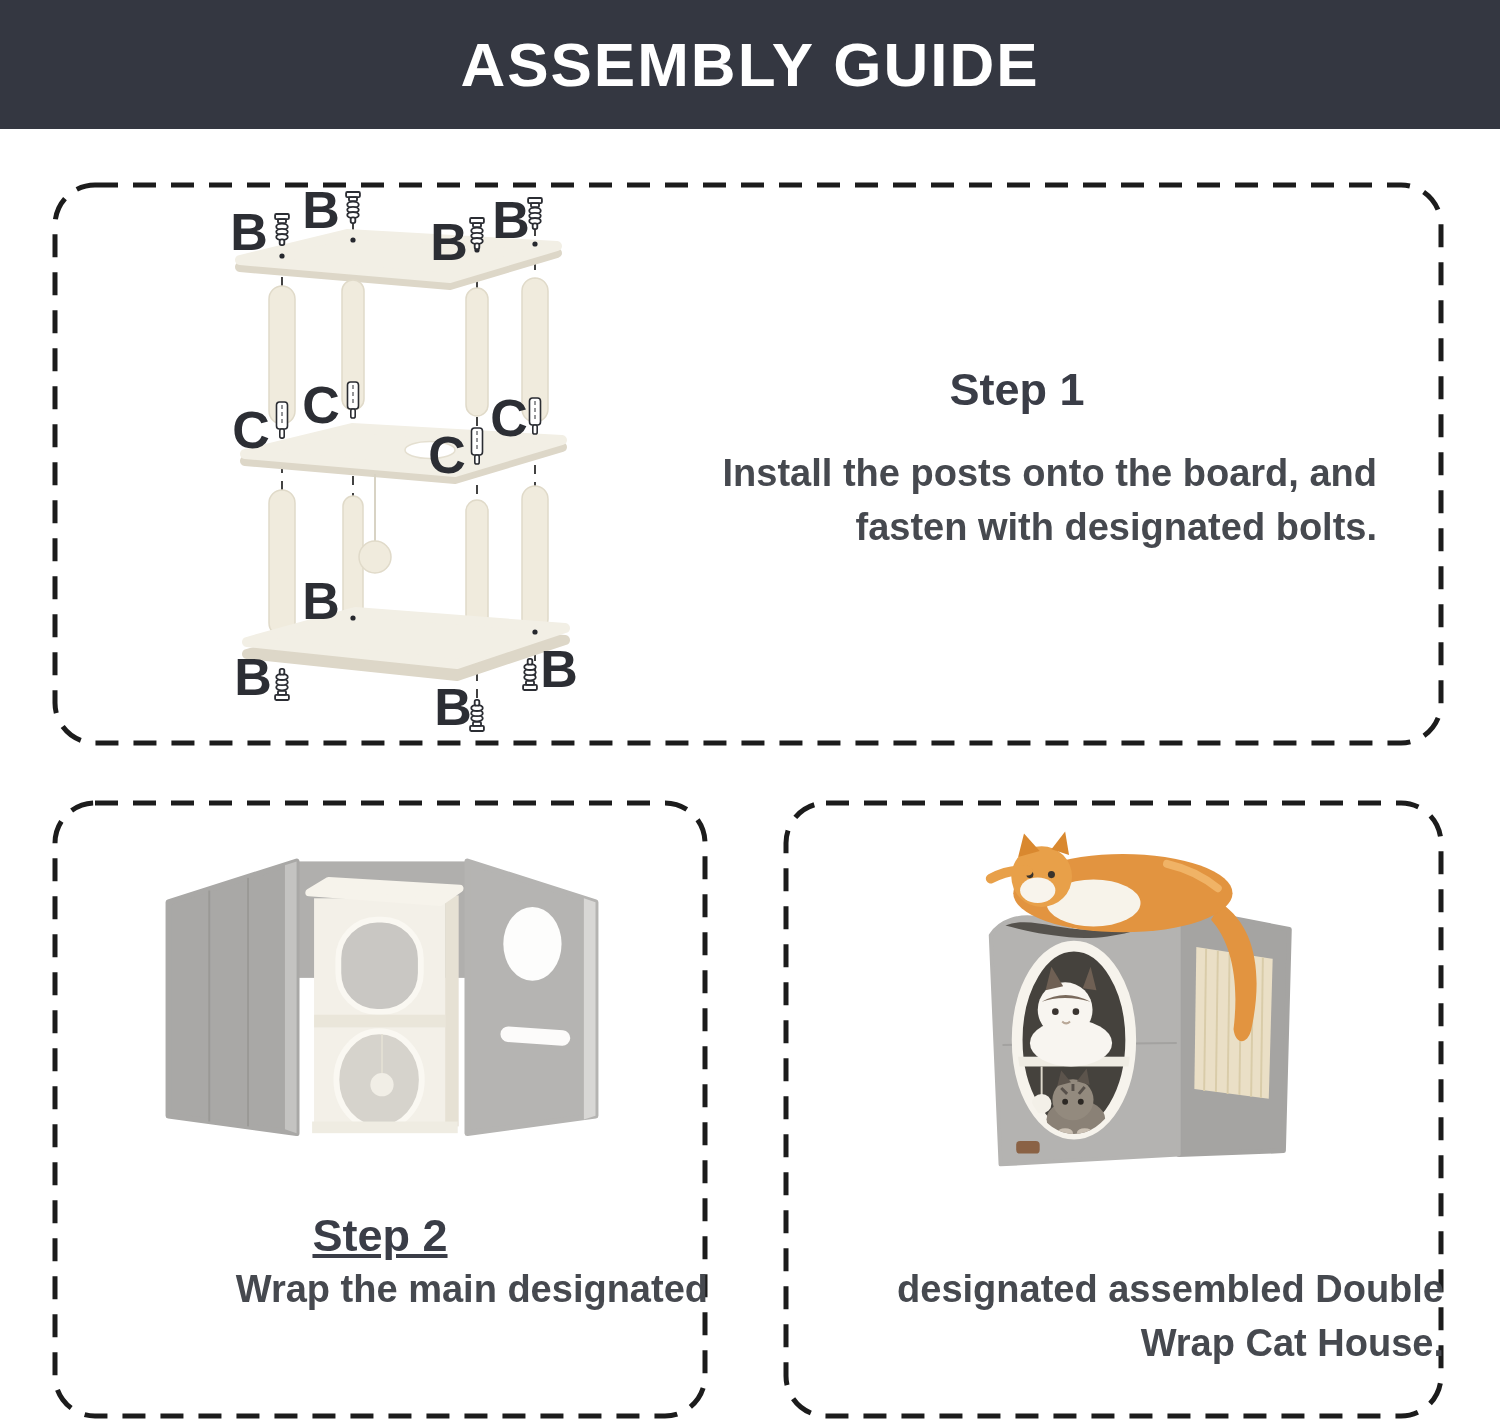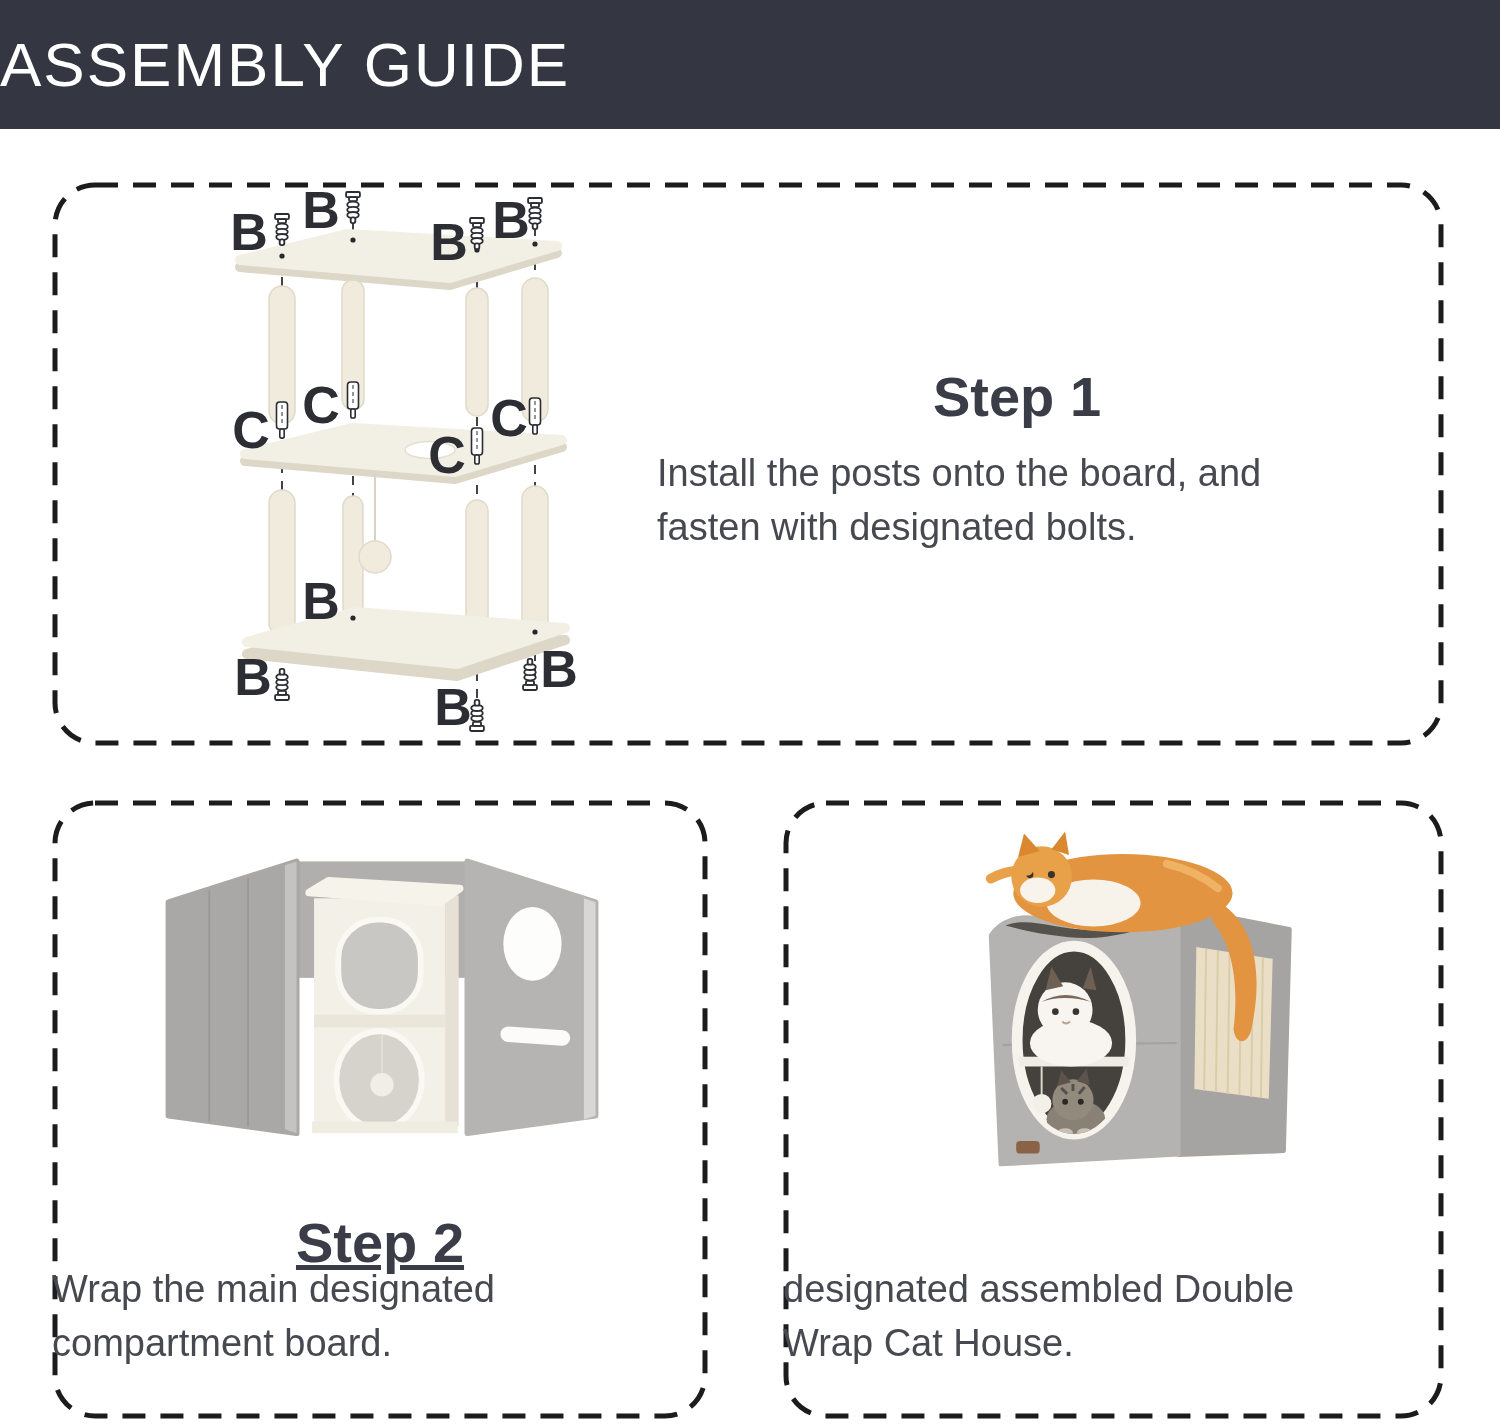--- a/index.html
+++ b/index.html
@@ -1,37 +1,37 @@
 <!DOCTYPE html>
 <html><head>
 <meta charset="utf-8">
 <style>
   html,body{margin:0;padding:0;background:#ffffff;}
   #screen{position:relative;width:1500px;height:1427px;background:#ffffff;overflow:hidden;
           font-family:"Liberation Sans", sans-serif;}
   
   .header-bar{position:absolute;left:0;top:0;width:1500px;height:129px;background:#343741;}
-  .header-title{width:100%;height:129px;line-height:129px;color:#ffffff;
-                font-size:62px;font-weight:400;letter-spacing:2px;border-radius:7px;}
+  .header-title{width:100%;height:129px;line-height:129px;text-align:center;color:#ffffff;
+                font-size:62px;font-weight:700;letter-spacing:2px;border-radius:7px;}
   
   .panel{position:absolute;}
   .p1{left:52px;top:182px;width:1392px;height:564px;}
   .p2{left:52px;top:800px;width:656px;height:619px;}
   .p3{left:783px;top:800px;width:661px;height:619px;}
   .border-svg{position:absolute;left:0;top:0;}
   .diagram-svg{position:absolute;}
   .d1{left:173px;top:8px;}
   .d2{left:95px;top:42px;}
   .d3{left:90px;top:10px;}
   
-  .step-title{position:absolute;text-align:center;color:#3a3d47;font-size:56px;font-weight:700;margin:0;}
+  .step-title{position:absolute;text-align:center;color:#3a3d47;font-size:45px;font-weight:700;margin:0;}
   .t1{left:605px;top:182px;width:720px;}
   .t2{left:0;top:410px;width:656px;text-decoration:underline;}
   .t3{left:0;top:410px;width:661px;}
-  .step-desc{position:absolute;text-align:left;color:#46494f;font-size:38px;font-weight:400;line-height:54px;}
+  .step-desc{position:absolute;text-align:right;color:#46494f;font-size:38px;font-weight:700;line-height:54px;}
   .desc1{left:605px;top:264px;width:720px;}
   .desc2{left:0;top:462px;width:656px;}
   .desc3{left:0;top:462px;width:661px;}
   .lbl{font-size:52px;font-weight:700;fill:#2c2e34;}
   .hw{stroke:#2b2d33;stroke-width:1.6;fill:#ffffff;}
 </style>
 </head>
 <body>
 
 <div id="screen">
@@ -186,21 +186,20 @@
         <ellipse cx="237" cy="245" rx="44" ry="50" fill="#d6d3cc" stroke="#faf8f2" stroke-width="6"></ellipse>
         <line x1="240" y1="198" x2="240" y2="238" stroke="#e3dfd3" stroke-width="2"></line>
         <circle cx="240" cy="250" r="12" fill="#f1eee6"></circle>
         <rect x="168" y="288" width="150" height="12" fill="#efece2"></rect>
       </g>
     </svg>
 
     <h2 class="step-title t2">Step 2</h2>
     <div class="step-desc desc2">
       <div>Wrap the main designated</div>
-      <div>compartment board.</div>
     </div>
   </section>
 
   <section class="panel p3">
     <svg class="border-svg" width="661" height="619">
       <rect x="3" y="3" width="655" height="613" rx="40" fill="none" stroke="#1c1c1c" stroke-width="5" stroke-dasharray="23 15"></rect>
     </svg>
 
     <svg class="diagram-svg d3" width="490" height="372" viewBox="0 0 500 380">
       <defs>

